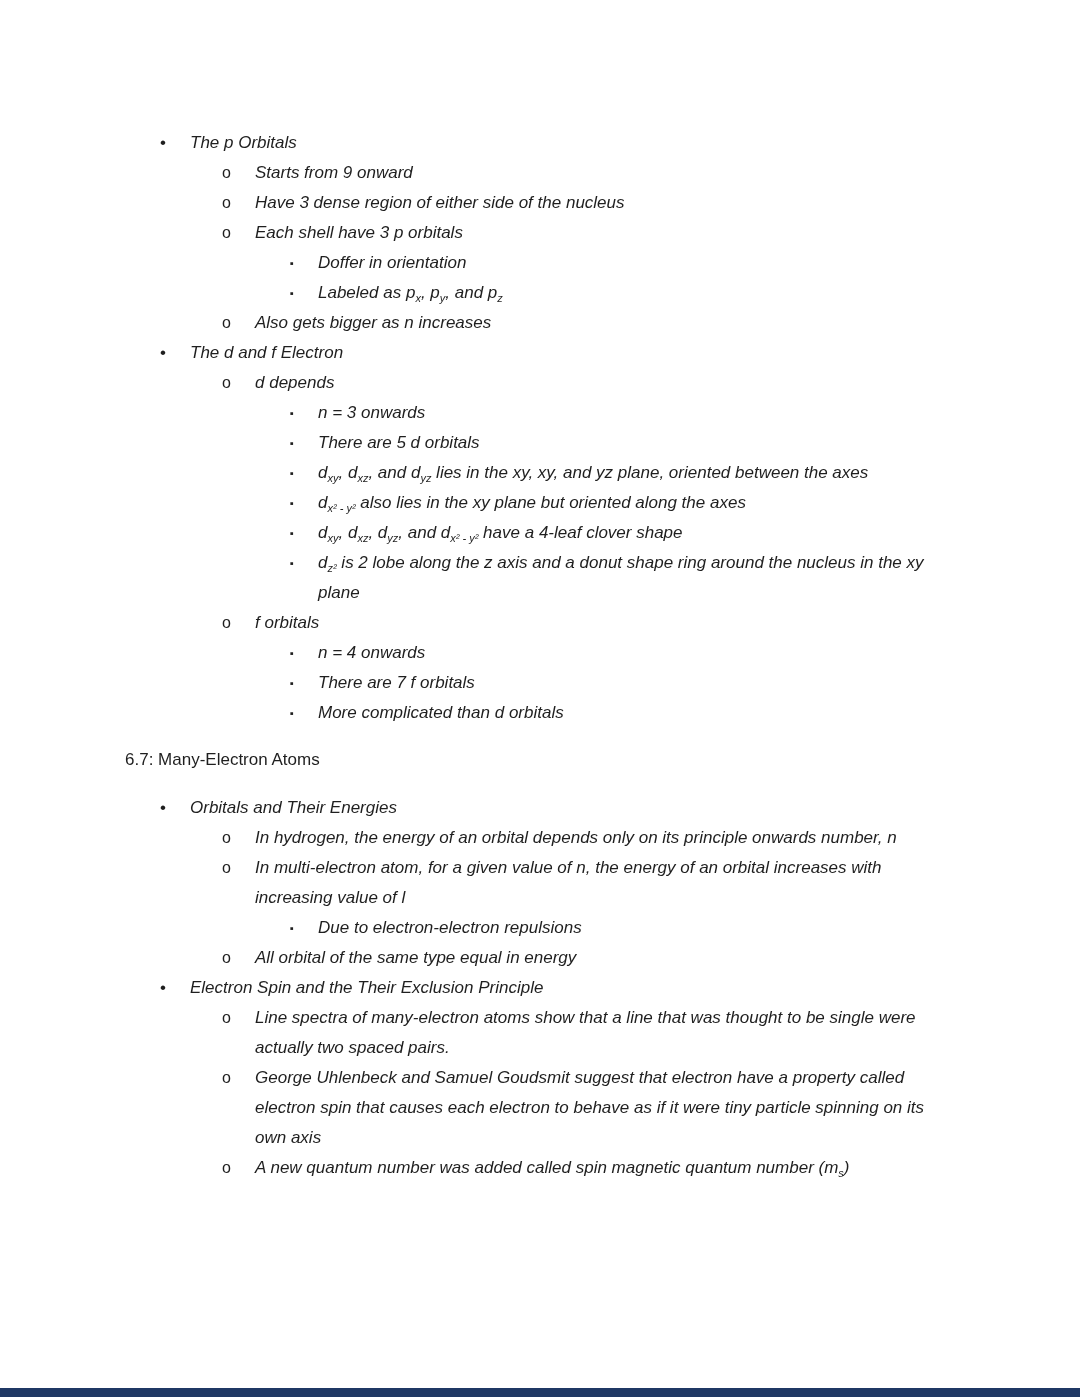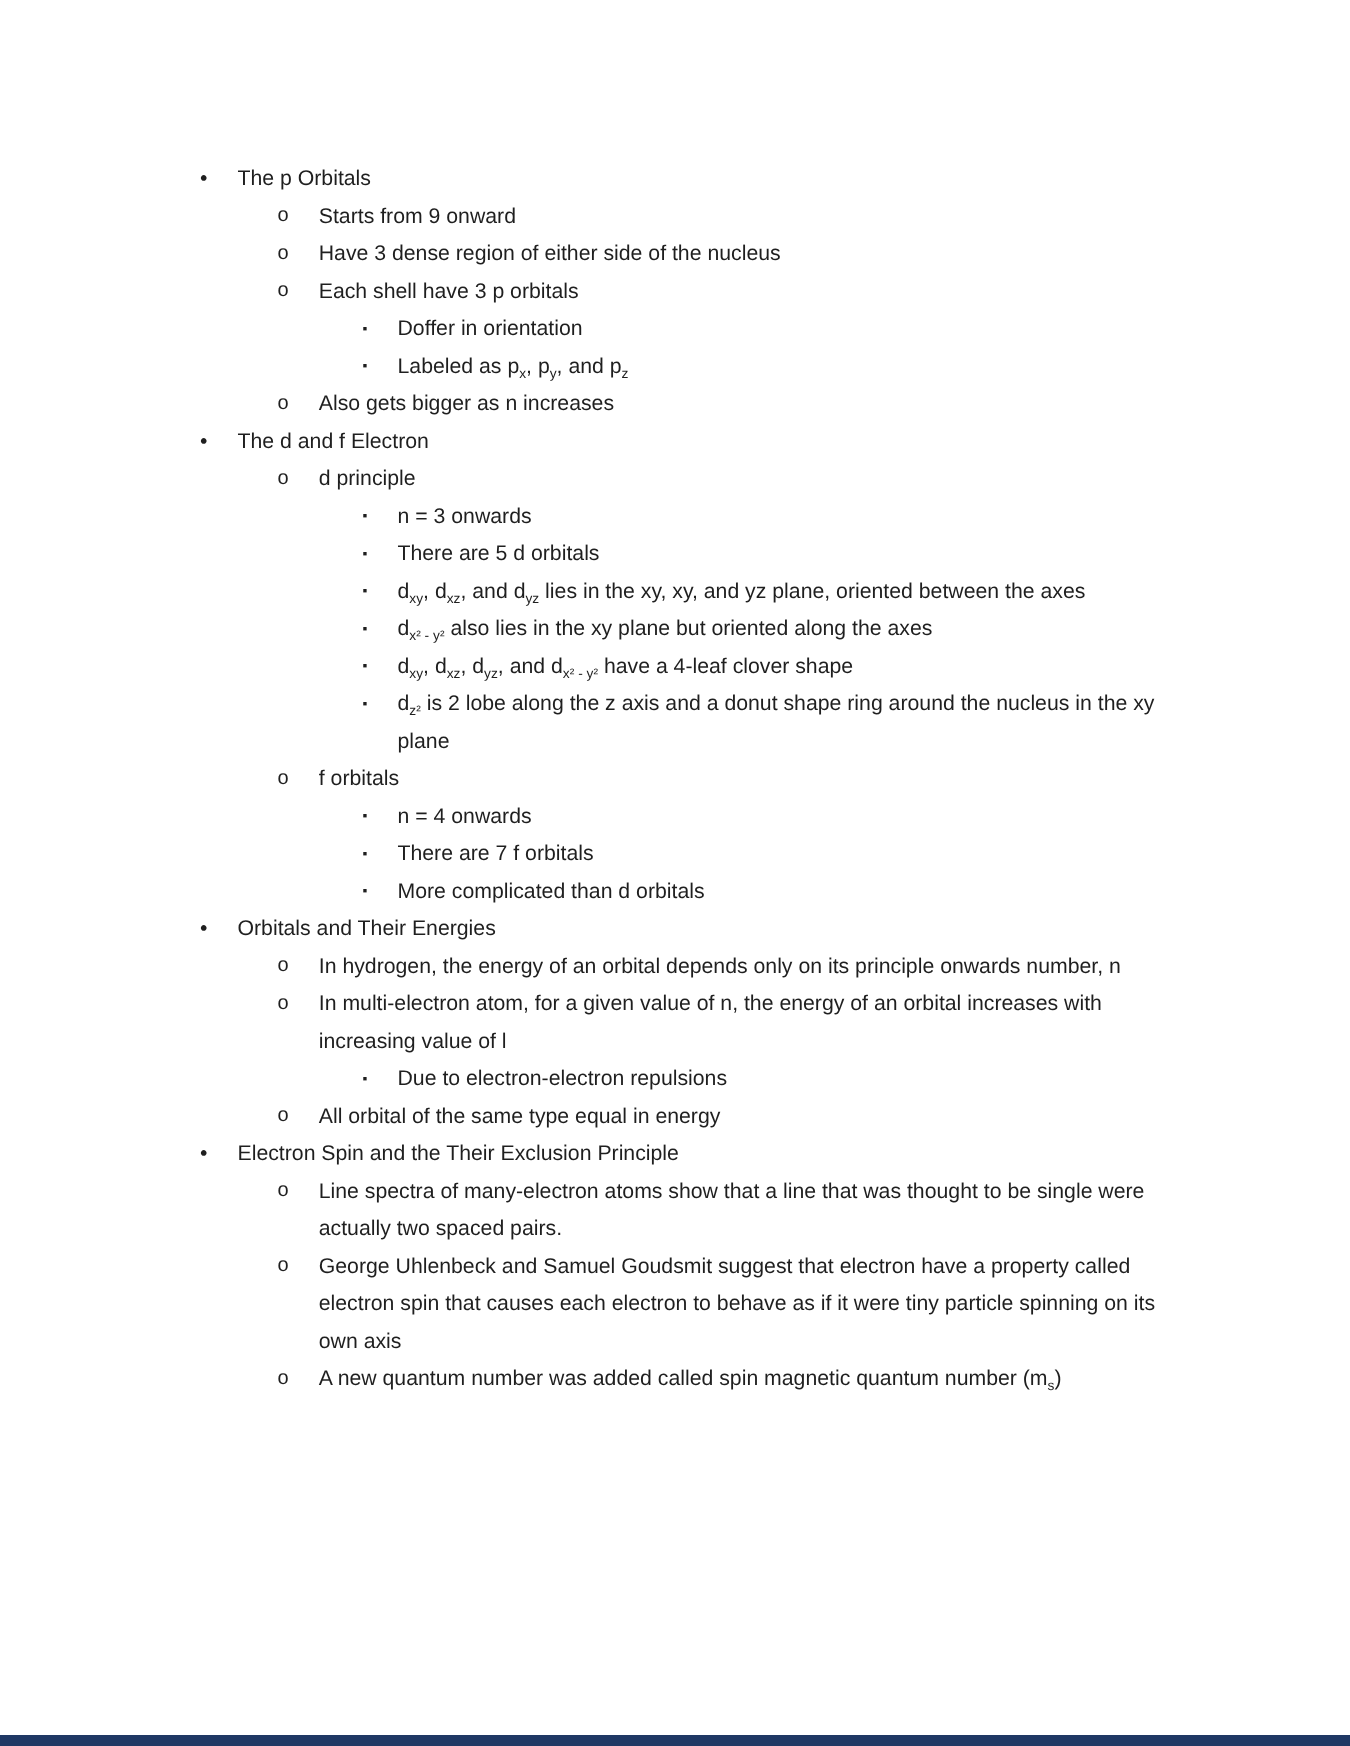--- a/index.html
+++ b/index.html
@@ -33,20 +33,21 @@
     max-width: 30px;
   }
   .lv2 .marker { flex-basis: 33px; max-width: 33px; }
   .lv3 .marker { flex-basis: 28px; max-width: 28px; }
   .m1 { font-size: 17px; }
   .m2 { font-size: 16px; }
   .m3 { font-size: 11px; line-height: 30px; }
   .txt {
     flex: 1 1 auto;
     min-width: 0;
+    font-style: italic;
   }
   .sb {
     font-size: 11px;
     line-height: 0;
   }
   .heading {
     margin: 17px 0 18px 125px;
   }
   .bottom-bar {
     position: absolute;
@@ -88,21 +89,21 @@
     <div class="li lv2">
       <span class="marker m2">o</span>
       <span class="txt">Also gets bigger as n increases</span>
     </div>
     <div class="li lv1">
       <span class="marker m1">•</span>
       <span class="txt">The d and f Electron</span>
     </div>
     <div class="li lv2">
       <span class="marker m2">o</span>
-      <span class="txt">d principle</span>
+      <span class="txt">d depends</span>
     </div>
     <div class="li lv3">
       <span class="marker m3">▪</span>
       <span class="txt">n = 3 onwards</span>
     </div>
     <div class="li lv3">
       <span class="marker m3">▪</span>
       <span class="txt">There are 5 d orbitals</span>
     </div>
     <div class="li lv3">
@@ -130,20 +131,21 @@
       <span class="txt">n = 4 onwards</span>
     </div>
     <div class="li lv3">
       <span class="marker m3">▪</span>
       <span class="txt">There are 7 f orbitals</span>
     </div>
     <div class="li lv3">
       <span class="marker m3">▪</span>
       <span class="txt">More complicated than d orbitals</span>
     </div>
+    <div class="heading">6.7: Many-Electron Atoms</div>
     <div class="li lv1">
       <span class="marker m1">•</span>
       <span class="txt">Orbitals and Their Energies</span>
     </div>
     <div class="li lv2">
       <span class="marker m2">o</span>
       <span class="txt">In hydrogen, the energy of an orbital depends only on its principle onwards number, n</span>
     </div>
     <div class="li lv2">
       <span class="marker m2">o</span>

